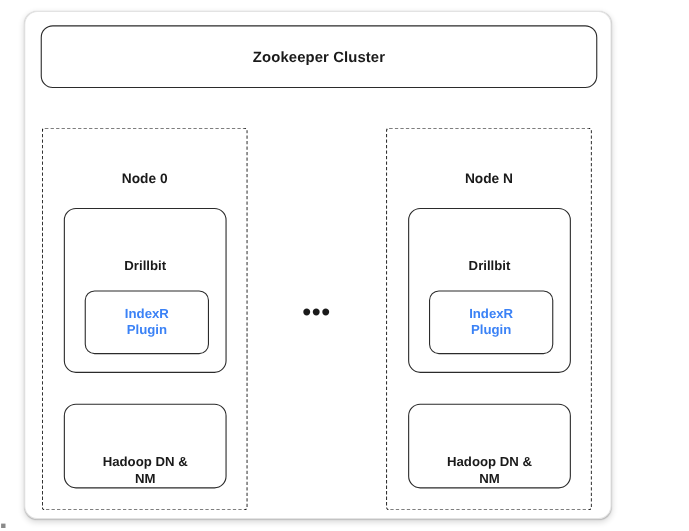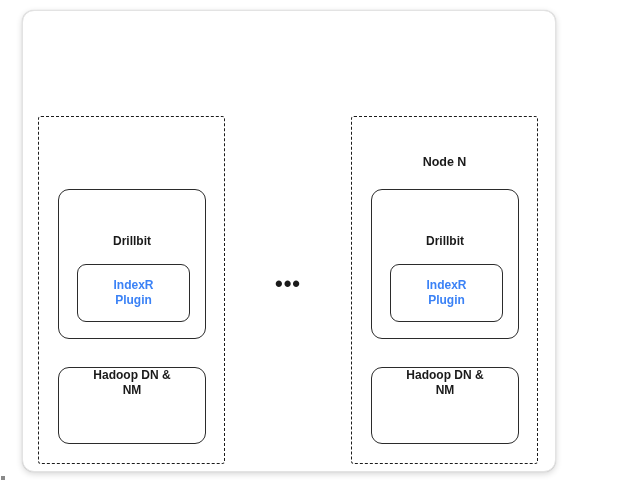--- a/index.html
+++ b/index.html
@@ -126,21 +126,21 @@
   .hadoop-box {
     position: absolute;
     left: 19px;
     top: 250px;
     width: 148px;
     height: 77px;
     border: 1.5px solid #2b2b2b;
     border-radius: 11px;
     box-sizing: border-box;
     display: flex;
-    align-items: flex-start;
+    align-items: flex-end;
     justify-content: center;
     background: #ffffff;
   }
   .hadoop-box .label {
     font-size: 12px;
     font-weight: bold;
     color: #1a1a1a;
     text-align: center;
     line-height: 1.26;
   }
@@ -167,22 +167,26 @@
     width: 4px;
     height: 4px;
     background: #8a8a8a;
   }
 </style>
 </head>
 <body>
 
 <div id="diagram-card">
 
+  <div id="zookeeper-box">
+    <span class="label">Zookeeper Cluster</span>
+  </div>
 
   <div id="node-box-0" class="node-box">
+    <div class="node-title">Node 0</div>
 
     <div class="drillbit-box">
       <div class="drillbit-title">Drillbit</div>
 
       <div class="plugin-box">
         <span class="label"><span>IndexR</span><br><span>Plugin</span></span>
       </div>
     </div>
 
     <div class="hadoop-box">

